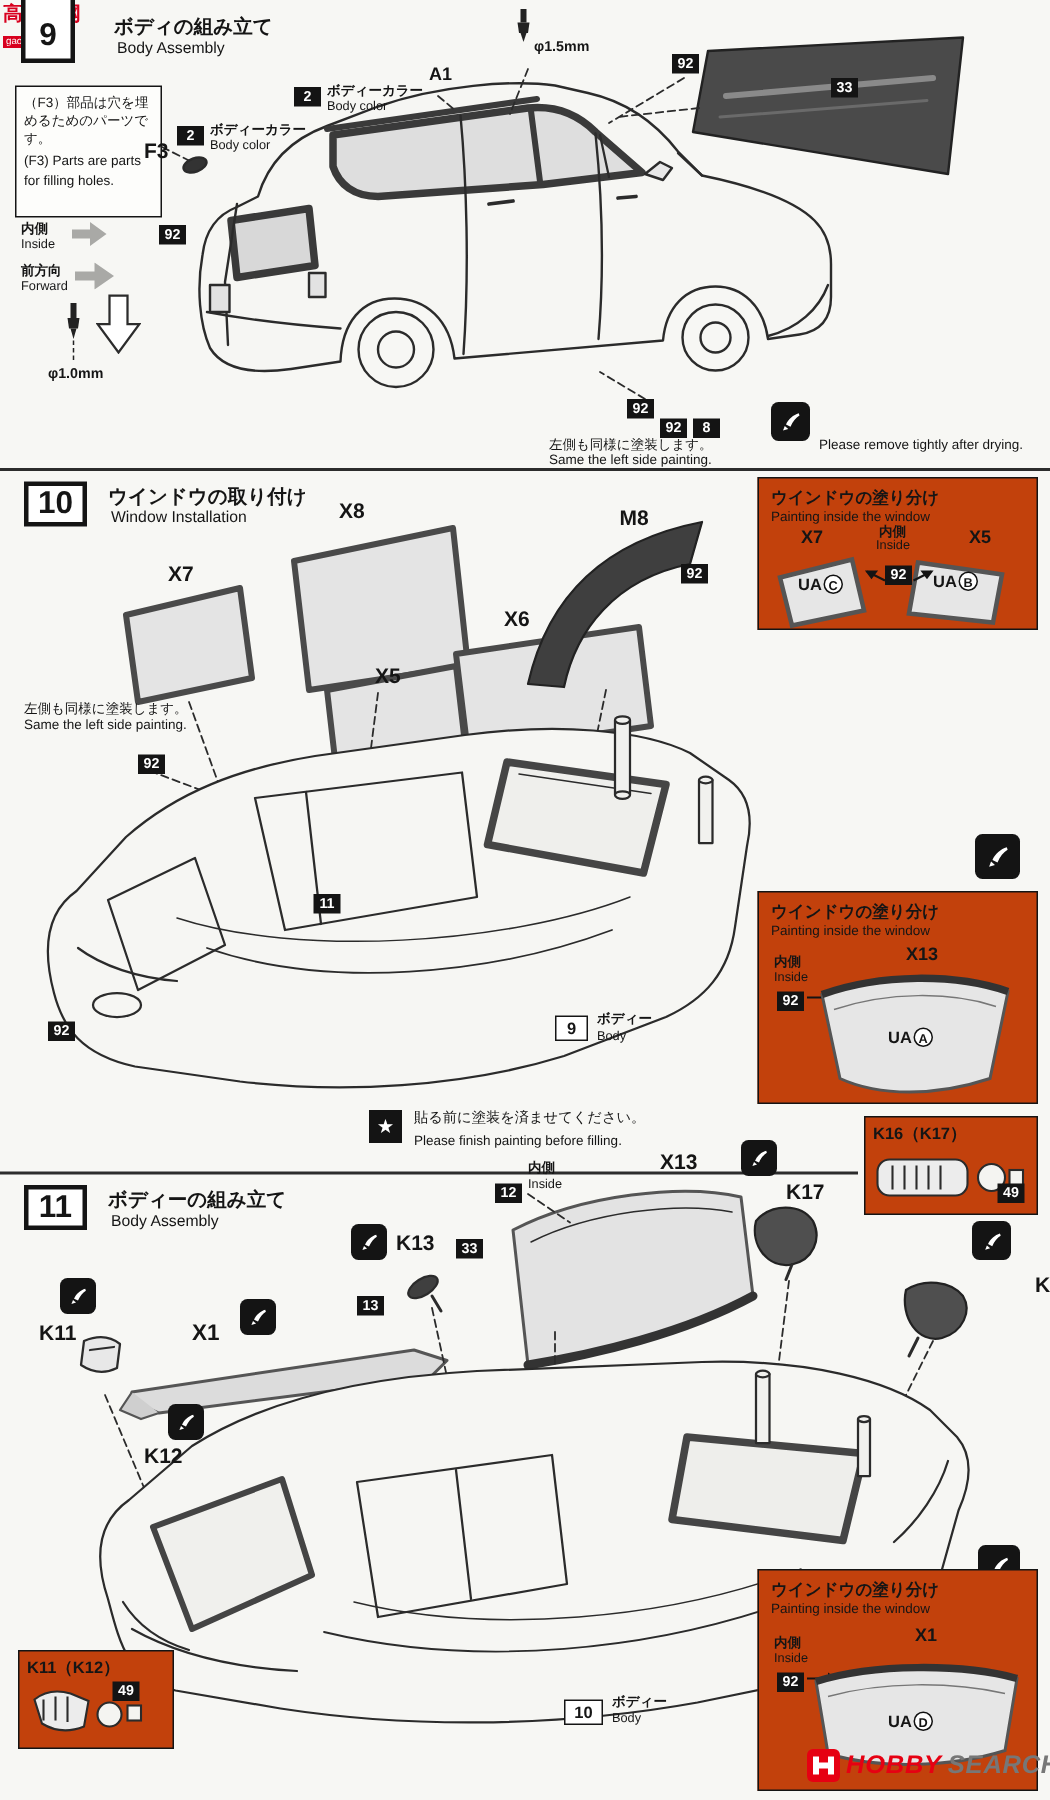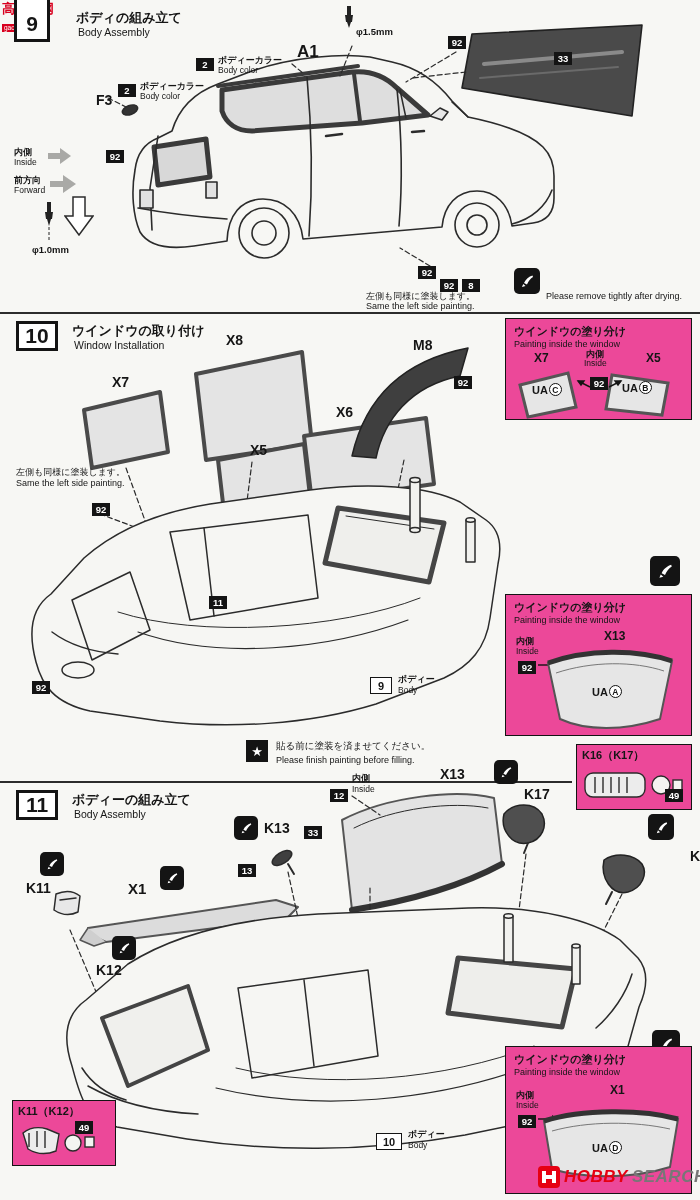--- a/index.html
+++ b/index.html
@@ -11,21 +11,21 @@
   .en-sub { font-size:10.5px; white-space:nowrap; }
   .plabel { font-weight:bold; font-size:14px; white-space:nowrap; }
   .plabel-sm { font-weight:bold; font-size:12px; white-space:nowrap; }
   .badge { background:#141414; color:#fff; font-weight:bold; font-size:9.5px; height:13px;
            min-width:18px; padding:0 2px; display:inline-flex; align-items:center;
            justify-content:center; line-height:1; }
   .stepbox { border:3px solid #141414; background:#fff; display:flex; align-items:center;
              justify-content:center; font-weight:bold; font-size:21px; }
   .refbox { border:1.5px solid #141414; background:#fff; display:inline-flex; align-items:center;
             justify-content:center; font-weight:bold; font-size:11px; width:22px; height:17px; }
-  .infobox { border:1.5px solid #141414; background:#ec4899; position:absolute; }
+  .infobox { border:1.5px solid #141414; background:#c2410c; position:absolute; }
   .notebox { border:1.5px solid #141414; background:#fdfdfb; position:absolute; padding:4px 5px; }
   .note9 { font-size:9px; line-height:1.35; }
   .note95 { font-size:9.5px; line-height:1.3; }
   .brushbox { background:#141414; border-radius:5px; display:flex; align-items:center;
               justify-content:center; }
   .starbox { background:#141414; color:#fff; display:flex; align-items:center;
              justify-content:center; font-size:13px; }
   .inside-jp { font-size:9px; font-weight:bold; line-height:1.1; white-space:nowrap; }
   .inside-en { font-size:8.5px; line-height:1.1; white-space:nowrap; }
   .ua-label { font-weight:bold; font-size:11px; display:inline-flex; align-items:center; }
@@ -49,20 +49,24 @@
     <div class="wm-title">高达模网</div>
     <div class="wm-strip">gao-shuai.com</div>
   </div>
 
   <div class="abs stepbox" style="left:14px;top:-12px;width:36px;height:54px;align-items:flex-end;padding-bottom:3px;">
     <span>9</span>
   </div>
   <div class="abs jp-title" style="left:76px;top:9px;">ボディの組み立て</div>
   <div class="abs en-sub" style="left:78px;top:26px;">Body Assembly</div>
 
+  <div class="notebox" style="left:10px;top:57px;width:98px;height:88px;">
+    <div class="note9">（F3）部品は穴を埋めるためのパーツです。</div>
+    <div class="note9" style="margin-top:3px;">(F3) Parts are parts for filling holes.</div>
+  </div>
 
   <div class="abs inside-jp" style="left:14px;top:148px;">内側</div>
   <div class="abs inside-en" style="left:14px;top:158px;">Inside</div>
   <svg class="abs" style="left:48px;top:148px;" width="24" height="16" viewBox="0 0 24 16">
     <path d="M0,5 h12 v-5 l11,8 -11,8 v-5 h-12 Z" fill="#a9a9a6"></path>
   </svg>
   <span class="abs badge" style="left:106px;top:150px;">92</span>
 
   <div class="abs inside-jp" style="left:14px;top:176px;">前方向</div>
   <div class="abs inside-en" style="left:14px;top:186px;text-align:center;">Forward</div>
@@ -112,21 +116,21 @@
         <path d="M366,52 L312,58"></path>
         <path d="M356,32 L306,62"></path>
         <path d="M252,26 L240,56"></path>
         <path d="M330,246 L300,228"></path>
         <path d="M8,78 L26,87"></path>
         <path d="M192,44 L204,54"></path>
       </g>
     </g>
   </svg>
 
-  <span class="abs plabel" style="left:297px;top:42px;font-size:17px;">A1</span>
+  <span class="abs plabel" style="left:286px;top:42px;font-size:12px;">A1</span>
   <span class="abs badge" style="left:196px;top:58px;">2</span>
   <div class="abs inside-jp" style="left:218px;top:56px;">ボディーカラー</div>
   <div class="abs inside-en" style="left:218px;top:66px;">Body color</div>
   <span class="abs badge" style="left:118px;top:84px;">2</span>
   <div class="abs inside-jp" style="left:140px;top:82px;">ボディーカラー</div>
   <div class="abs inside-en" style="left:140px;top:92px;">Body color</div>
   <span class="abs plabel" style="left:96px;top:92px;">F3</span>
   <svg class="abs" style="left:342px;top:6px;" width="14" height="28" viewBox="0 0 14 28">
     <rect x="5" y="0" width="4" height="9" fill="#222"></rect>
     <path d="M3,9 h8 l-1,7 h-6 Z" fill="#222"></path>

